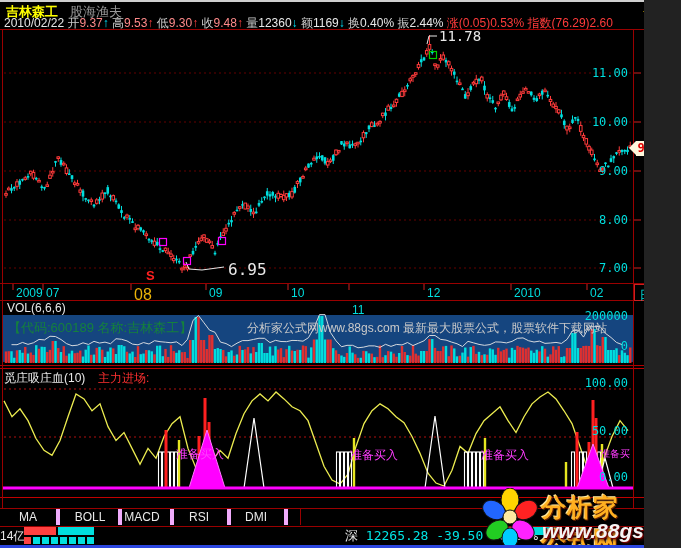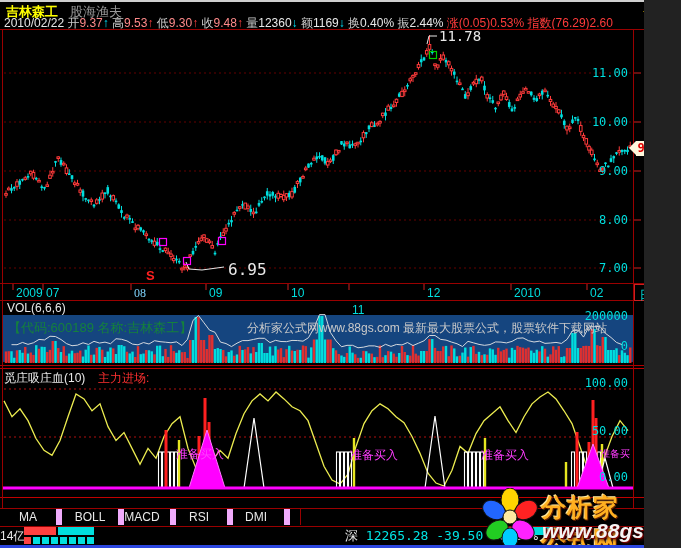--- a/index.html
+++ b/index.html
@@ -9,21 +9,21 @@
   .white{color:#e8e8e8;}
   .yellow{color:#ffff00;}
   .hline{position:absolute;height:1px;background:#9a0000;left:0;width:681px;z-index:3;}
   .vline{position:absolute;width:1px;background:#9a0000;z-index:3;}
   #plot{position:absolute;left:0;top:0;z-index:1;}
   .price-tag{position:absolute;left:636px;top:141px;width:32px;height:15px;background:#fff8dc;
              color:#e00000;font-size:12px;font-weight:bold;text-align:center;line-height:15px;
              font-family:"DejaVu Sans Mono",monospace;z-index:4;}
   .price-tag:before{content:"";position:absolute;left:-7px;top:0;border:7.5px solid transparent;
              border-right-color:#fff8dc;border-left-width:0;width:0;height:0;}
-  .tab{position:absolute;top:509px;height:16px;border-right:6px solid #f0abfc;color:#e8e8e8;
+  .tab{position:absolute;top:509px;height:16px;border-right:4px solid #f0abfc;color:#e8e8e8;
        font-size:12px;text-align:center;line-height:16px;z-index:3;}
   .wm-flower{position:absolute;left:480px;top:488px;z-index:6;}
   .wm-t1{position:absolute;left:541px;top:491px;z-index:6;font-size:25px;font-weight:bold;color:#ffb020;
          text-shadow:1px 1px 0 #6b2400,2px 2px 2px #000,-1px -1px 0 #ffe9a0;letter-spacing:1px;}
   .wm-t2{position:absolute;left:542px;top:519px;z-index:6;font-size:21px;font-weight:bold;font-style:italic;
          color:#f4f4f4;text-shadow:1px 1px 0 #7a0000,2px 2px 3px #400000;}
   .meter-block{position:absolute;height:8px;z-index:3;}
   .meter-tick{position:absolute;width:7px;height:7px;z-index:3;}
   .strip-deco{position:absolute;width:6px;left:671px;z-index:2;opacity:.85;}
 </style>
@@ -821,21 +821,21 @@
     </svg>
 
   <div class="abs white" style="left:439px;top:28px;font-size:14px;z-index:2;font-family:'DejaVu Sans Mono',monospace;text-align:right;">11.78</div>
   <div class="abs white" style="left:228px;top:260px;font-size:16px;z-index:2;font-family:'DejaVu Sans Mono',monospace;">6.95</div>
   <div class="abs" style="left:146px;top:268px;font-size:13px;font-weight:bold;color:#ff2020;z-index:2;">S</div>
   <div class="price-tag">9.48</div>
 
   <div id="date-row">
       <span class="abs" style="left: 16px; top: 286px; font-size: 12px; color: rgb(0, 222, 222); z-index: 2;">2009</span>
       <span class="abs" style="left: 46px; top: 286px; font-size: 12px; color: rgb(0, 222, 222); z-index: 2;">07</span>
-      <span class="abs" style="left: 134px; top: 286px; font-size: 12px; color: #7dd3fc; z-index: 2; font-family: Liberation Serif, serif;">08</span>
+      <span class="abs" style="left: 134px; top: 286px; font-size: 16px; color: #eab308; z-index: 2;">08</span>
       <span class="abs" style="left: 209px; top: 286px; font-size: 12px; color: rgb(0, 222, 222); z-index: 2;">09</span>
       <span class="abs" style="left: 291px; top: 286px; font-size: 12px; color: rgb(0, 222, 222); z-index: 2;">10</span>
       <span class="abs" style="left: 352px; top: 286px; font-size: 12px; color: rgb(0, 222, 222); z-index: 2; margin-top: 17px;">11</span>
       <span class="abs" style="left: 427px; top: 286px; font-size: 12px; color: rgb(0, 222, 222); z-index: 2;">12</span>
       <span class="abs" style="left: 514px; top: 286px; font-size: 12px; color: rgb(0, 222, 222); z-index: 2;">2010</span>
       <span class="abs" style="left: 590px; top: 286px; font-size: 12px; color: rgb(0, 222, 222); z-index: 2;">02</span>
     </div>
   <div class="abs" style="left:634px;top:284px;width:33px;height:15px;border:1px solid #cc2020;z-index:3;text-align:center;">
     <span style="font-size:12px;color:#00dede;line-height:15px;">日线</span>
   </div>

